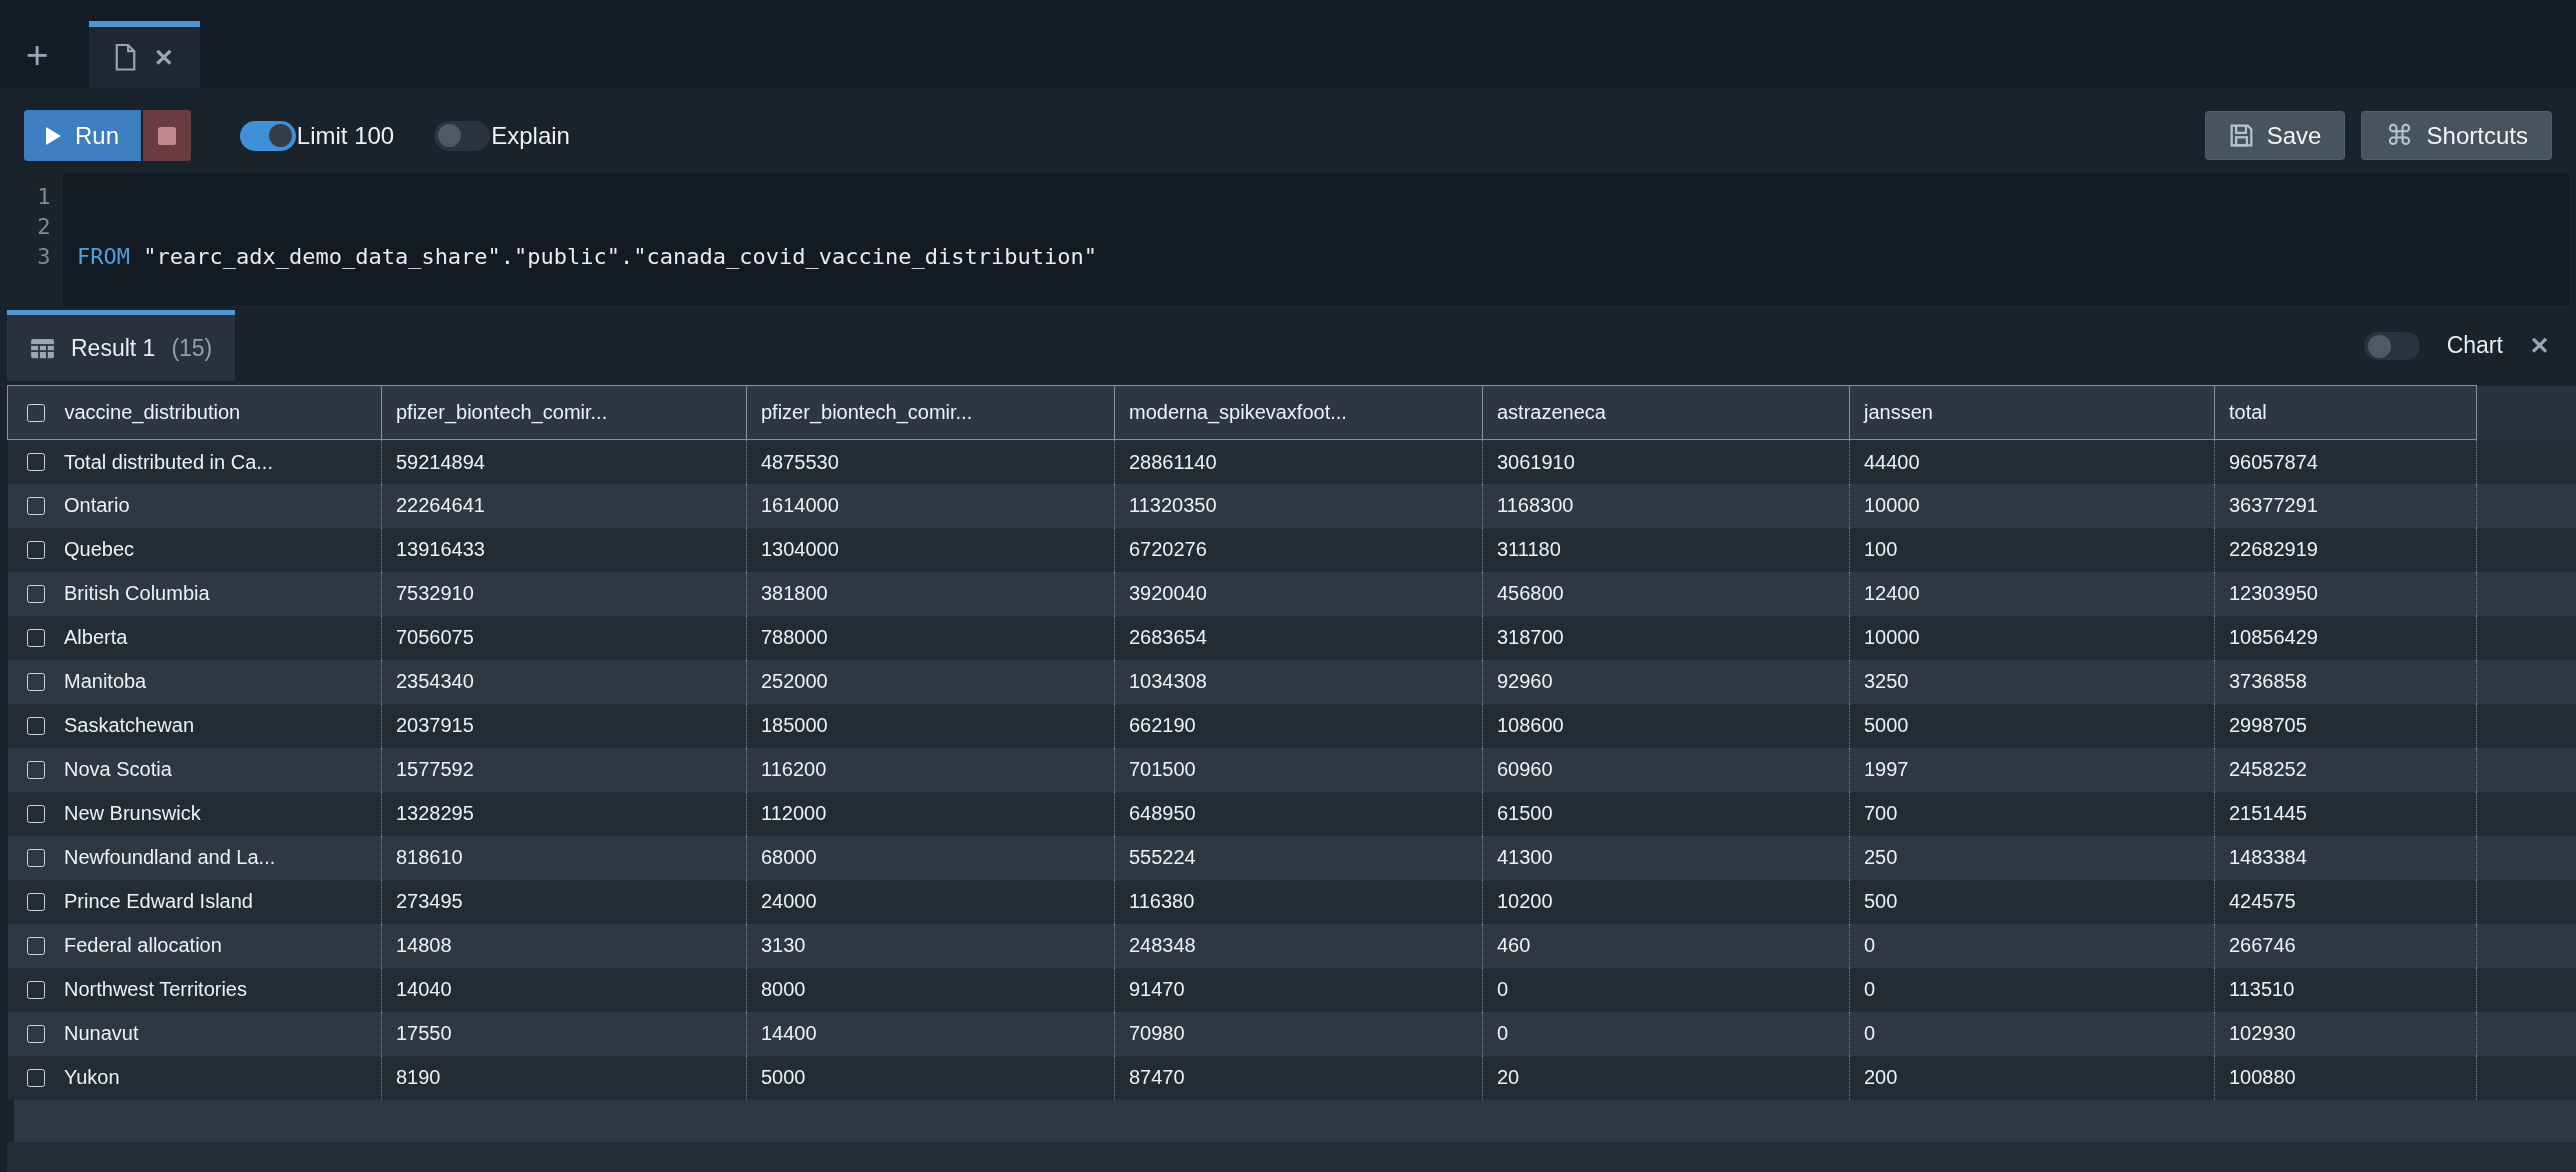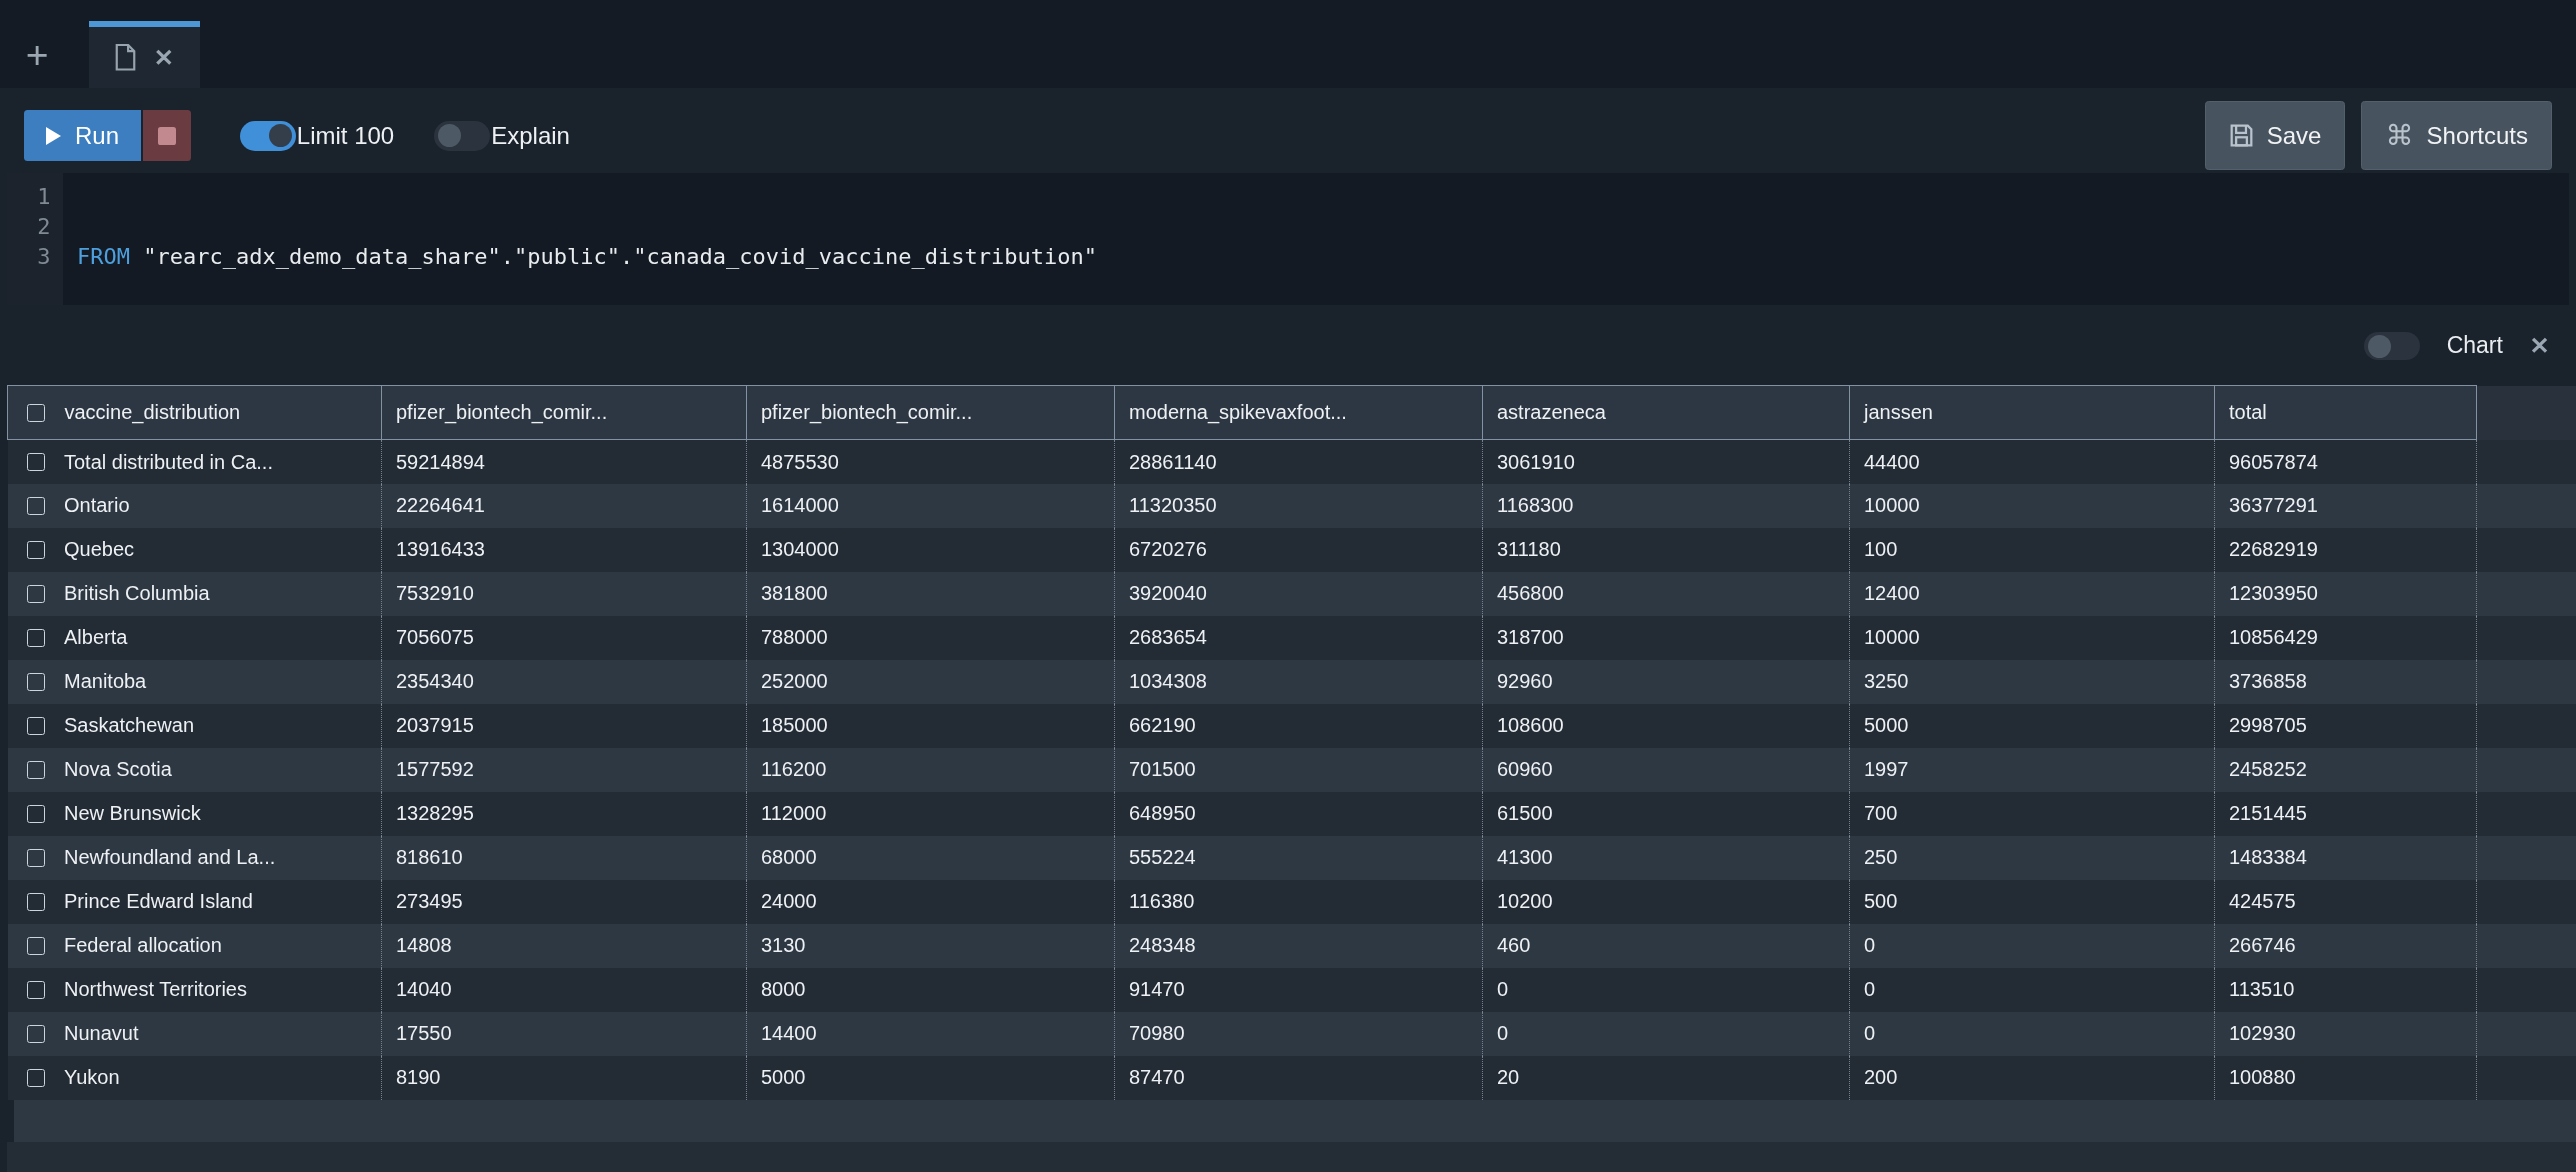--- a/index.html
+++ b/index.html
@@ -43,21 +43,21 @@
 
   .toggle { width:56px; height:30px; border-radius:15px; position:relative; cursor:pointer; flex:none; }
   .toggle .knob { width:23px; height:23px; border-radius:50%; position:absolute; top:3.5px; }
   .toggle.on  { background:#3f8fd9; } .toggle.on  .knob { right:3.5px; background:#333e4a; }
   .toggle.off { background:#2a333e; } .toggle.off .knob { left:3.5px;  background:#4d5965; }
   .toggle-label { color:#eef1f4; font-size:24px; margin-left:1px; }
   .ml55 { margin-left:49px; } .ml45 { margin-left:40px; }
   .spacer { flex:1; }
 
   .tool-btn {
-    height:69px; background:#47535f; border:0.9px solid #525f6c; border-radius:3.5px;
+    height:49px; background:#47535f; border:0.9px solid #525f6c; border-radius:3.5px;
     color:#f1f3f5; font-size:24px; display:flex; align-items:center; gap:13.2px; padding:16px 23px;
     margin-left:16px; cursor:pointer;
   }
   .cmd-glyph { font-size:28px; color:#b9c3cd; line-height:1; }
 
   
   .editor {
     margin:0 7px; height:132px; background:#141a23; display:flex;
     font-family:"DejaVu Sans Mono", monospace; font-size:22px; line-height:30px;
   }
@@ -165,20 +165,33 @@
     <div>1</div>
     <div>2</div>
     <div>3</div>
   </div>
   <div class="code">
     <div><span class="kw">FROM </span><span>"rearc_adx_demo_data_share"."public"."canada_covid_vaccine_distribution"</span></div>
   </div>
 </div>
 
 <div class="results-bar">
+  <div class="result-tab">
+    <span>
+      <svg width="25" height="21" viewBox="0 0 28 24">
+        <rect x="1" y="1" width="26" height="22" rx="2" fill="#9aa6b2"></rect>
+        <line x1="1" y1="8" x2="27" y2="8" stroke="#28313c" stroke-width="2"></line>
+        <line x1="1" y1="15" x2="27" y2="15" stroke="#28313c" stroke-width="2"></line>
+        <line x1="10" y1="8" x2="10" y2="23" stroke="#28313c" stroke-width="2"></line>
+        <line x1="19" y1="8" x2="19" y2="23" stroke="#28313c" stroke-width="2"></line>
+      </svg>
+    </span>
+    <span class="result-label">Result 1</span>
+    <span class="result-count">(15)</span>
+  </div>
   <div class="results-right">
     <div class="toggle off" style="width:56px;height:28px;">
         <span class="knob"></span>
       </div>
     <span class="chart-label">Chart</span>
     <span class="results-close">✕</span>
   </div>
 </div>
 
 <div class="grid-area">

